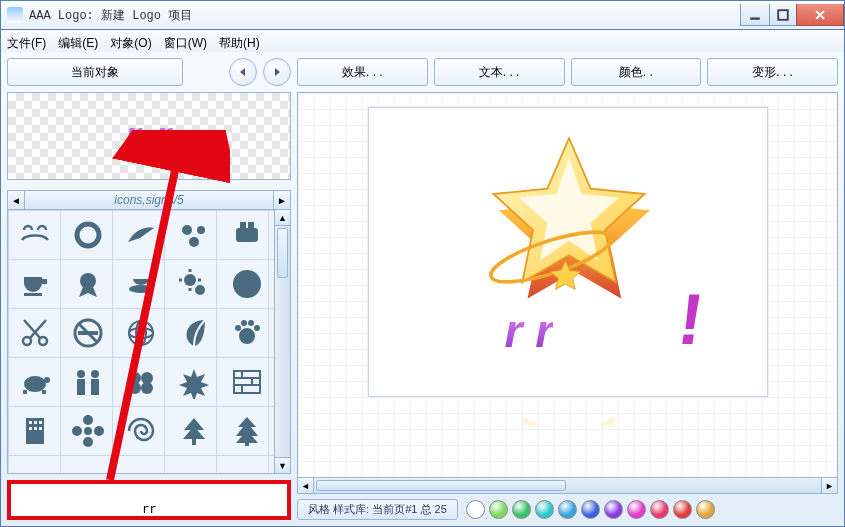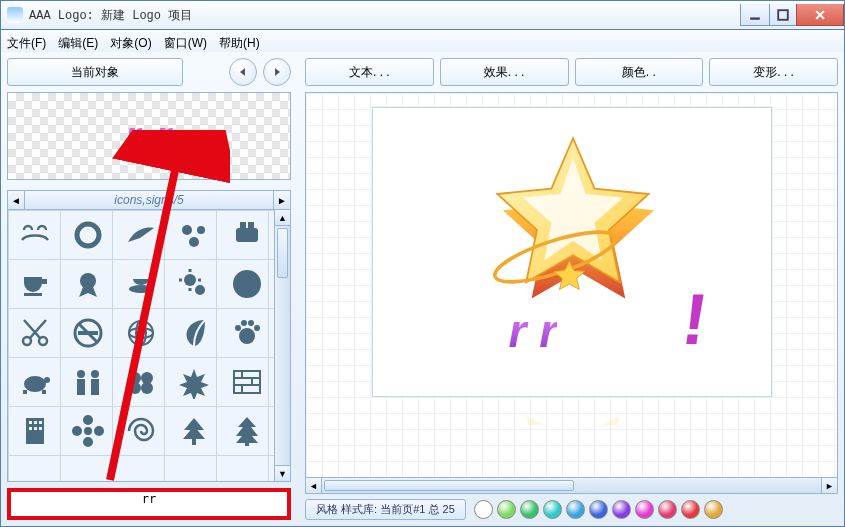--- a/index.html
+++ b/index.html
@@ -13,21 +13,21 @@
 .winbtn { width:30px; height:22px; border:1px solid #7a9bc7; border-top:none; background:linear-gradient(#f3f8ff,#d6e6f8); display:flex; align-items:center; justify-content:center; font-size:12px; margin-left:-1px; }
 .winbtn.max { width:28px; }
 .winbtn.close { width:48px; background:linear-gradient(#f08f84,#d9614f); color:#fff; font-weight:bold; font-size:14px; border-color:#b04a3c; }
 .winbtn svg { width:12px; height:12px; }
 
 
 .menubar { height:22px; background:linear-gradient(#f9fcff,#eaf2fb); border-left:1px solid #5a7db0; border-right:1px solid #5a7db0; display:flex; align-items:flex-end; padding:0 6px; font-size:12px; }
 .menubar span { margin-right:12px; }
 
 
-.chrome { border:1px solid #5a7db0; border-top:none; height:475px; padding:6px; background:linear-gradient(#f5faff,#e3eef9); display:flex; gap:14px; }
+.chrome { border:1px solid #5a7db0; border-top:none; height:475px; padding:6px; background:linear-gradient(#f5faff,#e3eef9); display:flex; gap:6px; }
 
 
 .leftcol { width:284px; display:flex; flex-direction:column; }
 .rightcol { flex:1; display:flex; flex-direction:column; }
 .tbtn { background:linear-gradient(#fdfeff,#e8f2fc); border:1px solid #9ab4d3; border-radius:3px; font-size:12px; display:flex; align-items:center; justify-content:center; cursor:pointer; flex:1; }
 .tbtn.big { height:28px; }
 .circle-btn { width:28px; height:28px; border-radius:50%; background:radial-gradient(circle at 40% 30%,#fff,#dce9f8); border:1px solid #9ab4d3; display:flex; align-items:center; justify-content:center; cursor:pointer; }
 .circle-btn svg { width:10px; height:10px; }
 
 .left-toolbar { display:flex; gap:6px; align-items:center; margin-bottom:6px; }
@@ -62,21 +62,21 @@
 }
 .icon-cell { display:flex; align-items:center; justify-content:center; color:#4a6a80; }
 .icon-cell svg { width:34px; height:34px; fill:#4a6a80; }
 .vscroll { width:16px; background:linear-gradient(90deg,#e8f0fa,#d0e0f2); border-left:1px solid #9ab4d3; position:relative; }
 .vscroll .thumb { position:absolute; left:2px; right:2px; top:18px; height:50px; background:linear-gradient(#f0f7ff,#cde0f5); border:1px solid #9ab4d3; border-radius:2px; }
 .vscroll .arr { position:absolute; left:0; right:0; height:16px; display:flex; align-items:center; justify-content:center; font-size:9px; background:linear-gradient(#f0f7ff,#d6e6f8); }
 .vscroll .arr.up { top:0; border-bottom:1px solid #9ab4d3; }
 .vscroll .arr.dn { bottom:0; border-top:1px solid #9ab4d3; }
 
 
-.input-row { height:32px; margin-top:6px; display:flex; align-items:flex-start; border:4px solid #e30613; background:#fff; }
+.input-row { height:40px; margin-top:6px; display:flex; align-items:flex-end; border:4px solid #e30613; background:#fff; }
 .input-row input { flex:1; border:none; outline:none; text-align:center; font-size:12px; font-family:monospace; }
 
 
 .right-toolbar { display:flex; gap:6px; margin-bottom:6px; }
 .right-toolbar .tbtn { flex:1; height:28px; }
 
 .canvas-wrap { flex:1; border:1px solid #9ab4d3; background:#fff; position:relative;
   background-image:linear-gradient(#eef2f7 1px,transparent 1px),linear-gradient(90deg,#eef2f7 1px,transparent 1px);
   background-size:16px 16px;
   display:flex; align-items:flex-start; justify-content:center; overflow:hidden;
@@ -340,22 +340,22 @@
       </div>
     </div>
 
     <div class="input-row">
       <input value="rr" style="">
     </div>
   </div>
 
   <div class="rightcol">
     <div class="right-toolbar">
+      <div class="tbtn">效果. . .</div>
       <div class="tbtn">文本. . .</div>
-      <div class="tbtn">效果. . .</div>
       <div class="tbtn">颜色. .</div>
       <div class="tbtn">变形. . .</div>
     </div>
 
     <div class="canvas-wrap">
       <div class="artboard">
         <svg class="star-main" viewBox="0 0 200 200">
           <defs>
             <linearGradient id="g1" x1="0" y1="0" x2="0" y2="1">
               <stop offset="0" stop-color="#ffe95a"></stop>

